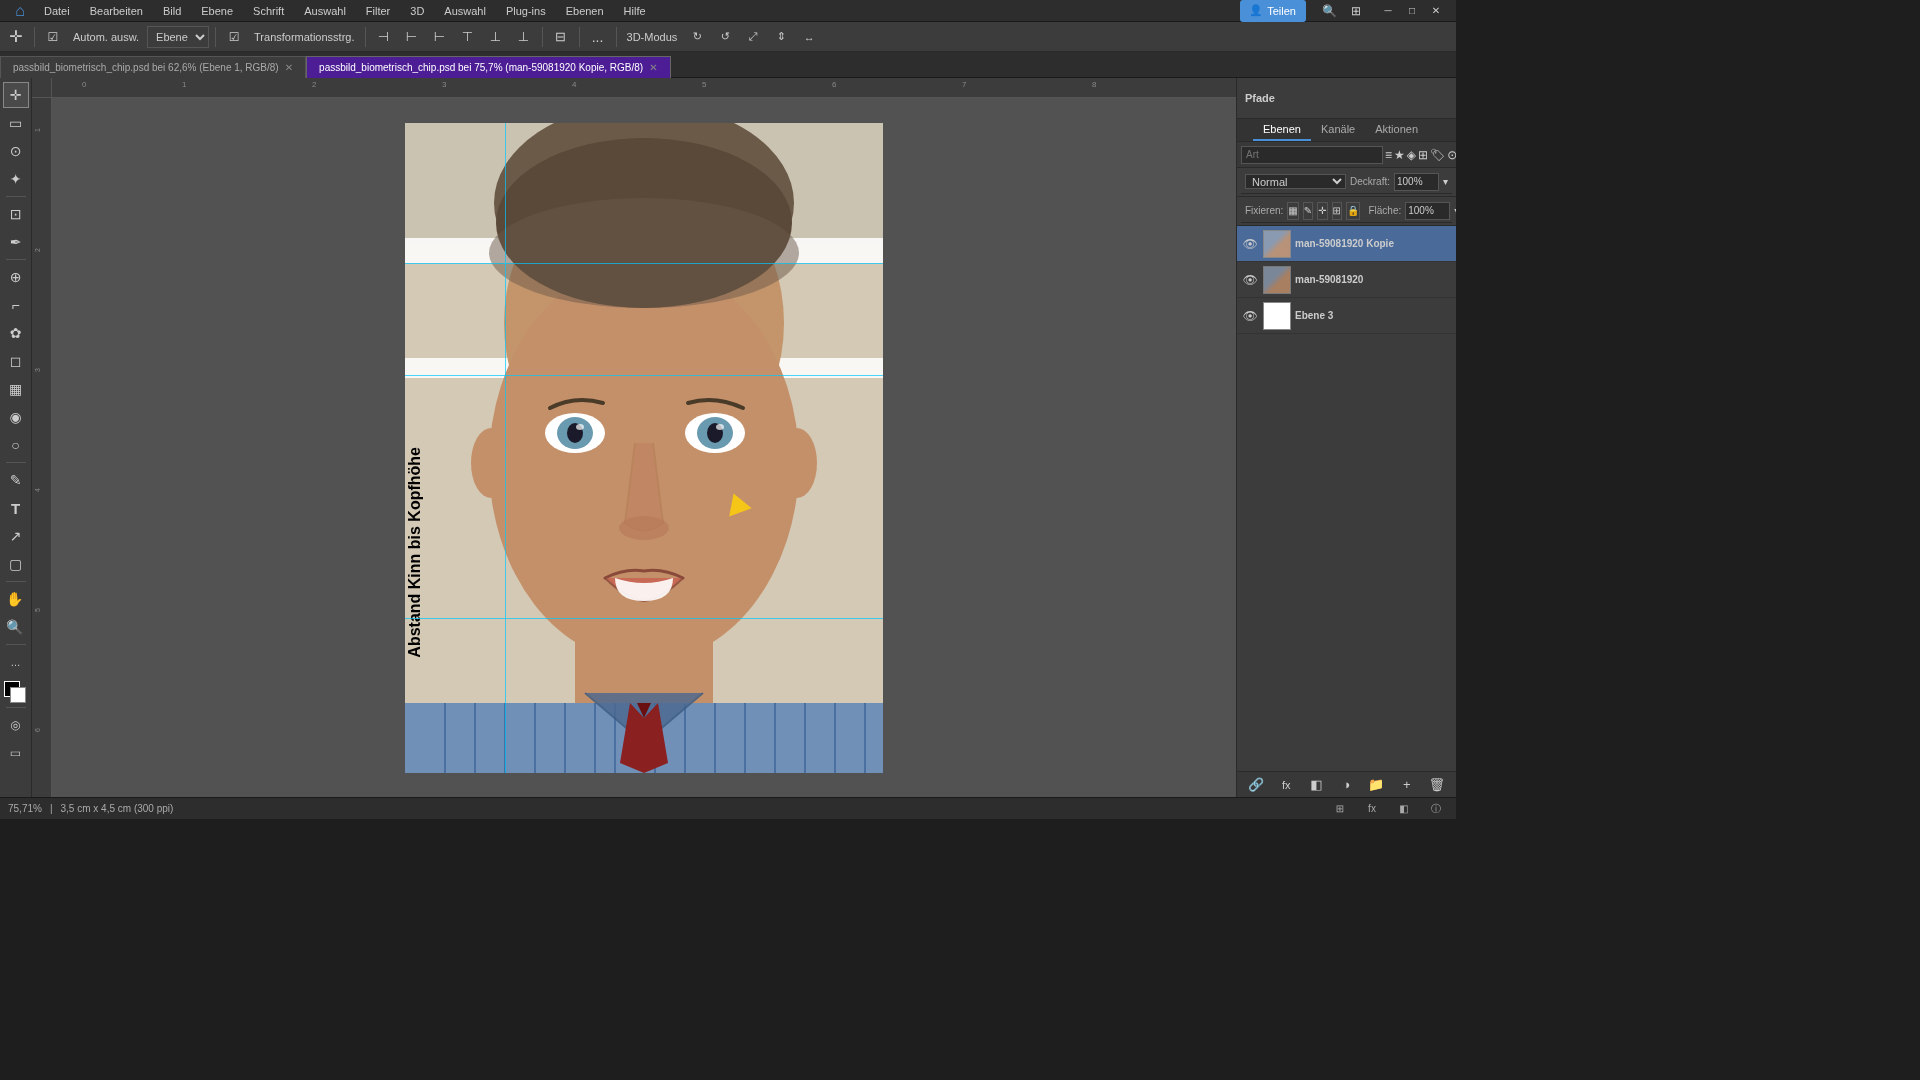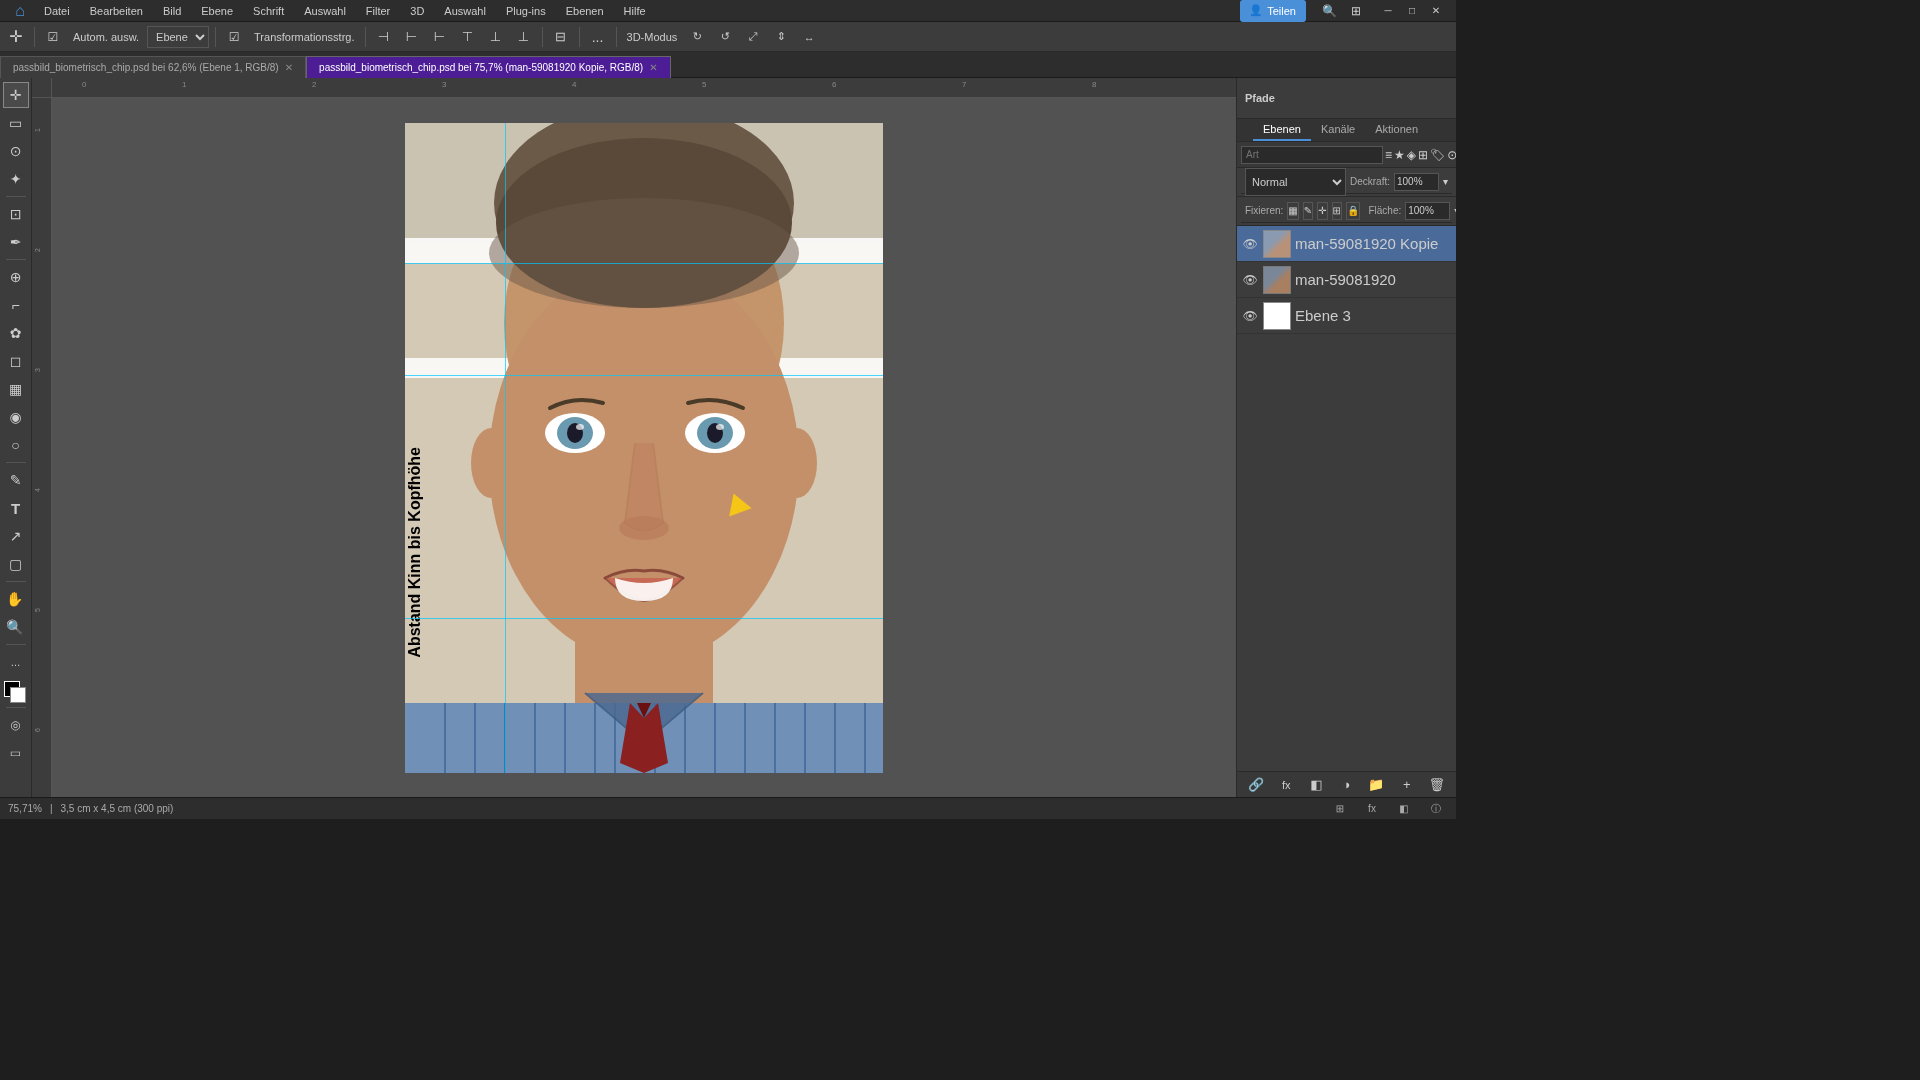--- a/index.html
+++ b/index.html
@@ -290,21 +290,21 @@
     .blend-mode-row {
       height: 24px;
       display: flex;
       align-items: center;
       padding: 2px 4px;
       gap: 4px;
       border-bottom: 1px solid #2a2a2a;
     }
     .blend-select {
       flex: 1;
-      height: 28px;
+      height: 15px;
       background: #2a2a2a;
       border: 1px solid #555;
       color: #ccc;
       font-size: 11px;
       padding: 0 2px;
     }
     .opacity-row {
       display: flex;
       align-items: center;
       gap: 4px;
@@ -394,26 +394,27 @@
     }
     .layer-thumb {
       width: 28px;
       height: 28px;
       background: #666;
       border: 1px solid #888;
       overflow: hidden;
       flex-shrink: 0;
     }
     .layer-name {
-      font-size: 15px;
+      font-size: 10px;
       color: #ccc;
       flex: 1;
       white-space: nowrap;
       overflow: hidden;
       text-overflow: ellipsis;
+      font-weight: bold;
     }
 
     
     .layers-bottom {
       height: 26px;
       background: #383838;
       border-top: 1px solid #2a2a2a;
       display: flex;
       align-items: center;
       justify-content: space-around;

